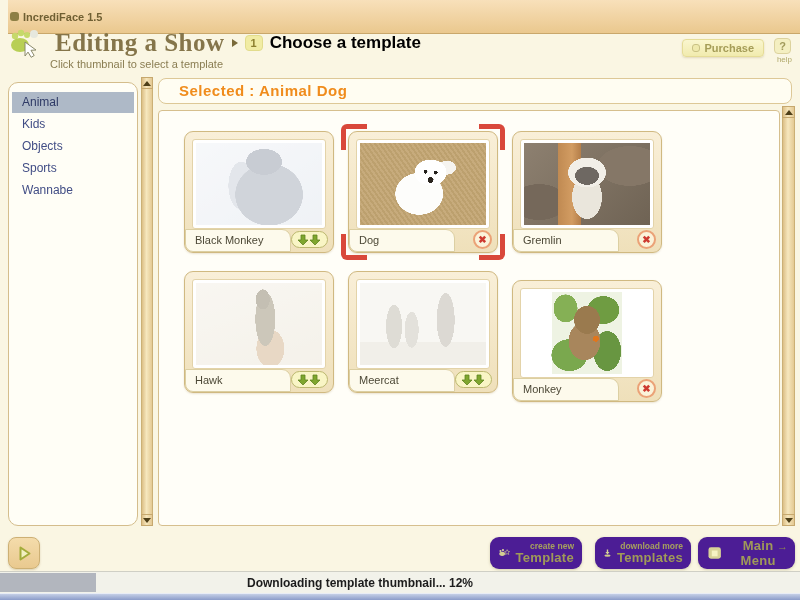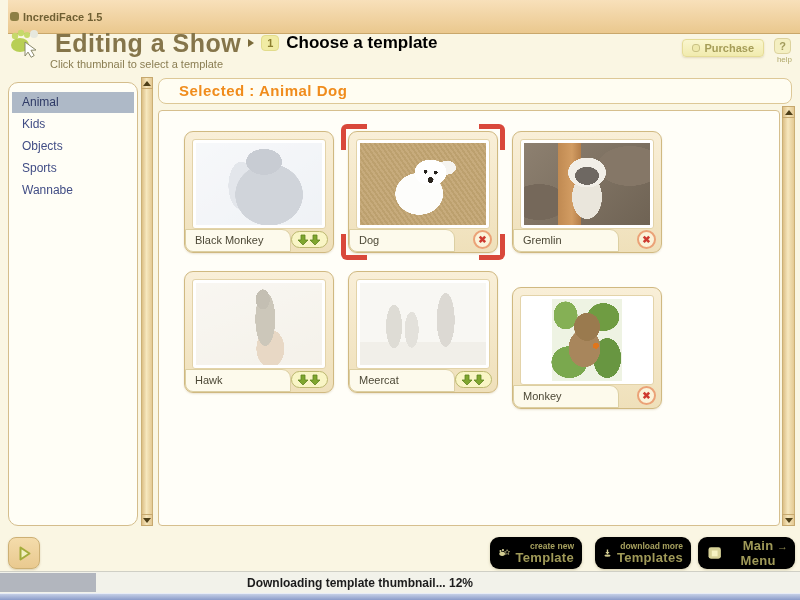--- a/index.html
+++ b/index.html
@@ -9,21 +9,21 @@
 
   
   .titlebar { position:absolute; left:8px; top:0; width:800px; height:34px;
     background:linear-gradient(#f8e0ba,#eac88e); border-bottom:1px solid #c9a76b;
     display:flex; align-items:center; gap:4px; padding-left:2px; }
   .titlebar-icon { width:9px; height:9px; border-radius:3px; background:#8d7f45; flex:0 0 auto; }
   .titlebar-text { font-size:11px; font-weight:bold; color:#6f5f33; }
 
   
   .header-left { position:absolute; left:6px; top:27px; display:flex; align-items:center; gap:7px; }
-  .h-title { font-size:25px; font-weight:bold; color:#85754a; letter-spacing:.5px; }
+  .h-title { font-size:25px; font-weight:bold; color:#85754a; letter-spacing:.5px;font-family:Liberation Serif, serif; }
   .h-arrow { width:0; height:0; border-left:6px solid #7a6a3a; border-top:4px solid transparent; border-bottom:4px solid transparent; }
   .step-badge { background:#f1eca4; color:#8d8030; font-size:11px; font-weight:bold;
     border-radius:4px; padding:1px 5px; border:1px solid #e2dc8c; }
   .h-step { font-size:17px; font-weight:bold; color:#000000; }
   .h-sub { position:absolute; left:50px; top:58px; font-size:11px; color:#8a7d52; }
 
   .purchase-btn { position:absolute; right:36px; top:39px; height:18px; border:1px solid #e5dc97;
     background:linear-gradient(#faf6cf,#f1ebae); border-radius:4px; display:flex; align-items:center;
     gap:4px; padding:0 9px; font-size:11px; font-weight:bold; color:#a59d58; cursor:pointer;
     box-shadow:0 1px 2px rgba(150,130,70,.25); }
@@ -54,21 +54,21 @@
   
   .selected-bar { position:absolute; left:158px; top:78px; width:634px; height:26px;
     background:#fffdf2; border:1px solid #ddc897; border-radius:8px;
     font-size:15px; font-weight:bold; color:#f08c1c; line-height:24px; padding-left:20px; letter-spacing:.5px; }
   .grid-panel { position:absolute; left:158px; top:110px; width:622px; height:416px;
     background:#fffef8; border:1px solid #d6bf8e; border-radius:4px; }
 
   
   .card-slot { position:absolute; width:150px; height:122px; }
   .cs1{left:25px;top:20px} .cs2{left:189px;top:20px} .cs3{left:353px;top:20px}
-  .cs4{left:25px;top:160px} .cs5{left:189px;top:160px} .cs6{left:353px;top:176px}
+  .cs4{left:25px;top:160px} .cs5{left:189px;top:160px} .cs6{left:353px;top:169px}
   .sel-frame { position:absolute; inset:-7px; pointer-events:none; border-radius:6px;
     background:
       linear-gradient(#d9483b,#d9483b) left top/26px 5px no-repeat,
       linear-gradient(#d9483b,#d9483b) left top/5px 26px no-repeat,
       linear-gradient(#d9483b,#d9483b) right top/26px 5px no-repeat,
       linear-gradient(#d9483b,#d9483b) right top/5px 26px no-repeat,
       linear-gradient(#d9483b,#d9483b) left bottom/26px 5px no-repeat,
       linear-gradient(#d9483b,#d9483b) left bottom/5px 26px no-repeat,
       linear-gradient(#d9483b,#d9483b) right bottom/26px 5px no-repeat,
       linear-gradient(#d9483b,#d9483b) right bottom/5px 26px no-repeat; }
@@ -129,21 +129,21 @@
     display:flex; align-items:center; justify-content:center; cursor:pointer; padding:0; }
   .x-btn { position:absolute; right:5px; bottom:3px; width:19px; height:19px; border-radius:50%;
     background:#fbf3da; border:2px solid #eba277; color:#ce3a30; font-size:10px; font-weight:bold;
     display:flex; align-items:center; justify-content:center; cursor:pointer; padding:0; }
 
   
   .play-btn { position:absolute; left:8px; top:537px; width:32px; height:32px;
     background:linear-gradient(#f4dcab,#e9c98f); border:1px solid #cdb074; border-radius:8px;
     display:flex; align-items:center; justify-content:center; cursor:pointer;
     box-shadow:0 1px 2px rgba(150,120,60,.3); }
-  .f-btn { position:absolute; top:537px; height:32px; background:#000000; border:none; border-radius:9px;
+  .f-btn { position:absolute; top:537px; height:32px; background:#4c1d95; border:none; border-radius:9px;
     box-shadow:0 1px 3px rgba(120,110,50,.3); cursor:pointer; display:flex; align-items:center;
     gap:5px; padding:0 8px; }
   .fb-create { left:490px; width:92px; }
   .fb-download { left:595px; width:96px; }
   .fb-menu { left:698px; width:97px; }
   .f-text { display:flex; flex-direction:column; align-items:flex-end; line-height:1.05; }
   .f-small { font-size:8.5px; color:#a6a05e; font-weight:bold; }
   .f-big { font-size:13px; color:#a09a58; font-weight:bold; letter-spacing:.3px; }
   .menu-arrow { position:absolute; top:3px; right:7px; font-size:11px; font-weight:bold; color:#8f8950; }
 

